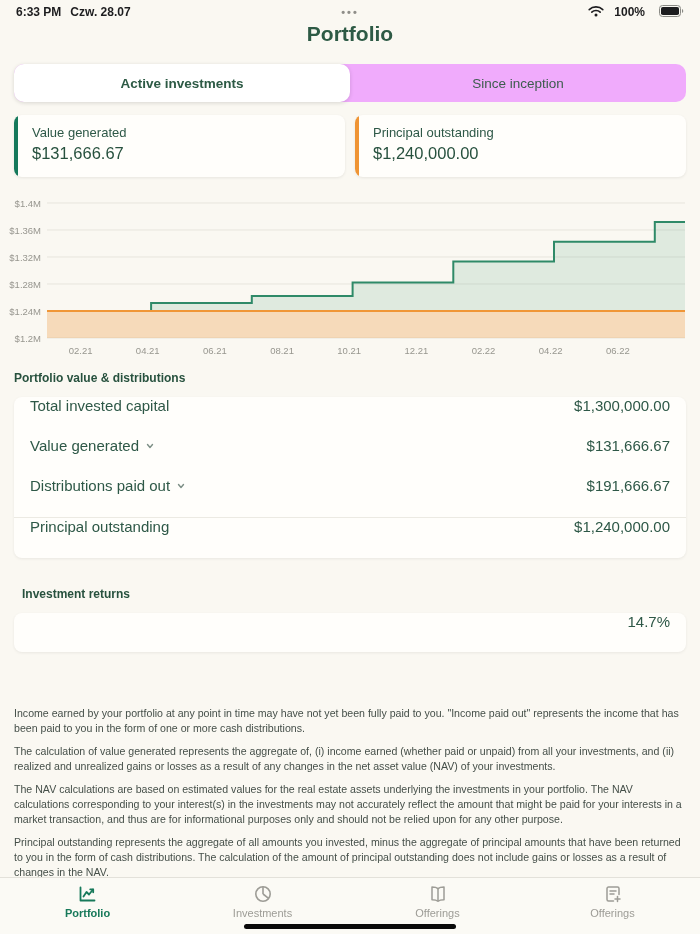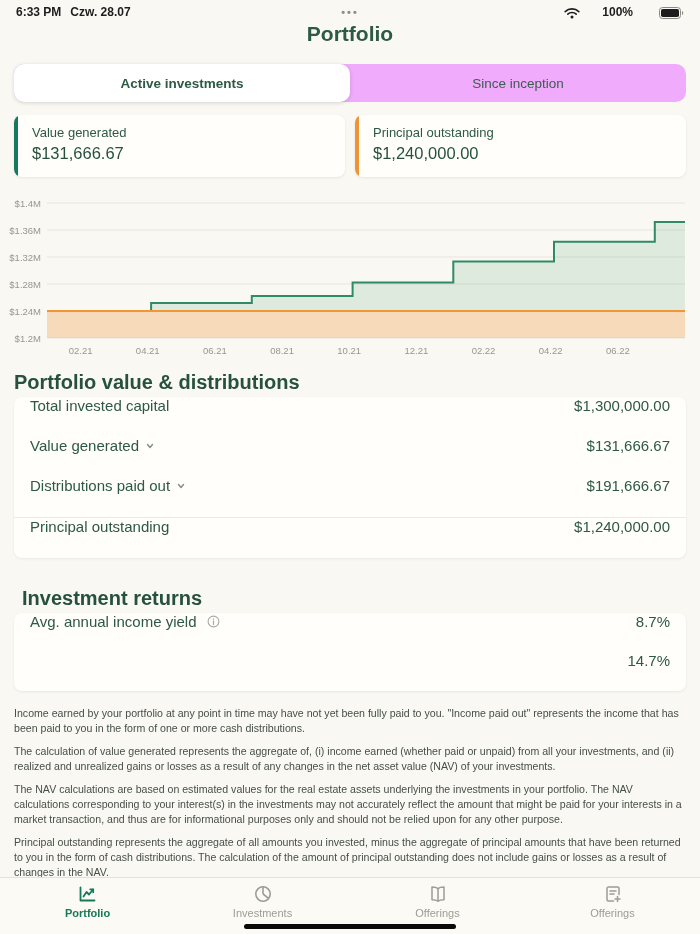--- a/index.html
+++ b/index.html
@@ -6,21 +6,21 @@
   body{width:700px;height:934px;background:#faf8f2;font-family:"Liberation Sans",sans-serif;
        -webkit-font-smoothing:antialiased;overflow:hidden;}
   .screen{position:absolute;top:0;left:0;width:700px;height:731px;background:#faf8f2;}
 
   
   .statusbar{position:absolute;top:0;left:0;right:0;height:24px;display:flex;align-items:center;
              padding:0 16px;box-sizing:border-box;color:#1d1d1f;font-size:12px;}
   .sb-left{display:flex;gap:9px;align-items:center;font-weight:600;}
   .sb-center{position:absolute;left:0;right:0;text-align:center;color:#8e8d88;font-size:11px;
              letter-spacing:2px;font-weight:700;}
-  .sb-right{margin-left:auto;display:flex;align-items:flex-end;gap:22px;font-weight:600;z-index:2;}
+  .sb-right{margin-left:auto;display:flex;align-items:flex-start;gap:10px;font-weight:600;z-index:2;}
 
   
   .page-title{position:absolute;top:22px;left:0;right:0;text-align:center;font-size:21px;
               font-weight:700;color:#2d5a45;margin:0;}
 
   
   .segmented{position:absolute;top:64px;left:14px;right:14px;height:38px;background:#f0abfc;
              border-radius:10px;display:flex;}
   .segment{flex:1;display:flex;align-items:center;justify-content:center;font-size:13.5px;
            color:#3d5c4e;border:none;background:transparent;border-radius:10px;cursor:pointer;
@@ -37,21 +37,21 @@
   .stripe.orange{background:#ef9434;}
   .sumcard .lbl{font-size:13px;color:#2e5847;margin:0 0 4px 0;}
   .sumcard .val{font-size:16.5px;color:#27513e;font-weight:500;margin:0;}
 
   
   #chart-svg{position:absolute;top:188px;left:0;}
   #chart-svg .grid{stroke:#e7e5dd;stroke-width:1;}
   #chart-svg .ytick,#chart-svg .xtick{fill:#97968f;font-size:9.5px;font-family:"Liberation Sans",sans-serif;}
 
   
-  .section-heading{position:absolute;left:14px;font-size:20px;font-weight:700;color:#27513e;margin:0;}
+  .section-heading{position:absolute;left:14px;font-size:12px;font-weight:700;color:#27513e;margin:0;}
   #heading-portfolio{top:371px;}
   #heading-returns{top:587px;margin-left:8px;}
 
   
   .tablecard{position:absolute;left:14px;right:14px;background:#fffefb;border-radius:8px;
              box-shadow:0 1px 3px rgba(0,0,0,0.07);}
   #portfolio-table{top:397px;}
   #returns-table{top:613px;}
   .trow{display:flex;align-items:flex-start;height:40px;padding:0 16px;gap:32px;}
   .trow.tall{height:39px;}
@@ -189,33 +189,20 @@
     <div class="rowdivider"></div>
     <div class="trow">
       <span class="rlabel">Principal outstanding</span>
       <span class="rvalue">$1,240,000.00</span>
     </div>
   </div>
 
   <h2 class="section-heading" id="heading-returns">Investment returns</h2>
   <div class="tablecard" id="returns-table">
     <div class="trow tall">
-      <span class="rlabel">
-        <span>Avg. annual income yield</span>
-        <span class="info">
-          <svg width="13" height="13" viewBox="0 0 13 13">
-              <circle cx="6.5" cy="6.5" r="5.4" fill="none" stroke="#aaa9a2" stroke-width="1.1"></circle>
-              <line x1="6.5" y1="5.9" x2="6.5" y2="9.4" stroke="#aaa9a2" stroke-width="1.2" stroke-linecap="round"></line>
-              <circle cx="6.5" cy="3.9" r="0.75" fill="#aaa9a2"></circle>
-            </svg>
-        </span>
-      </span>
-      <span class="rvalue">8.7%</span>
-    </div>
-    <div class="trow tall">
       <span class="rvalue">14.7%</span>
     </div>
   </div>
 
   <div class="disclaimer">
     <p>Income earned by your portfolio at any point in time may have not yet been fully paid to you.  "Income paid out" represents the income that has been paid to you in the form of one or more cash distributions.</p>
     <p>The calculation of value generated represents the aggregate of, (i) income earned (whether paid or unpaid) from all your investments, and (ii) realized and unrealized gains or losses as a result of any changes in the net asset value (NAV) of your investments.</p>
     <p>The NAV calculations are based on estimated values for the real estate assets underlying the investments in your portfolio.  The NAV calculations corresponding to your interest(s) in the investments may not accurately reflect the amount that might be paid for your interests in a market transaction, and thus are for informational purposes only and should not be relied upon for any other purpose.</p>
     <p>Principal outstanding represents the aggregate of all amounts you invested, minus the aggregate of principal amounts that have been returned to you in the form of cash distributions.  The calculation of the amount of principal outstanding does not include gains or losses as a result of changes in the NAV.</p>
     <p>Investment returns calculations are for informational purposes only and should not be relied upon for any other purpose.</p>

